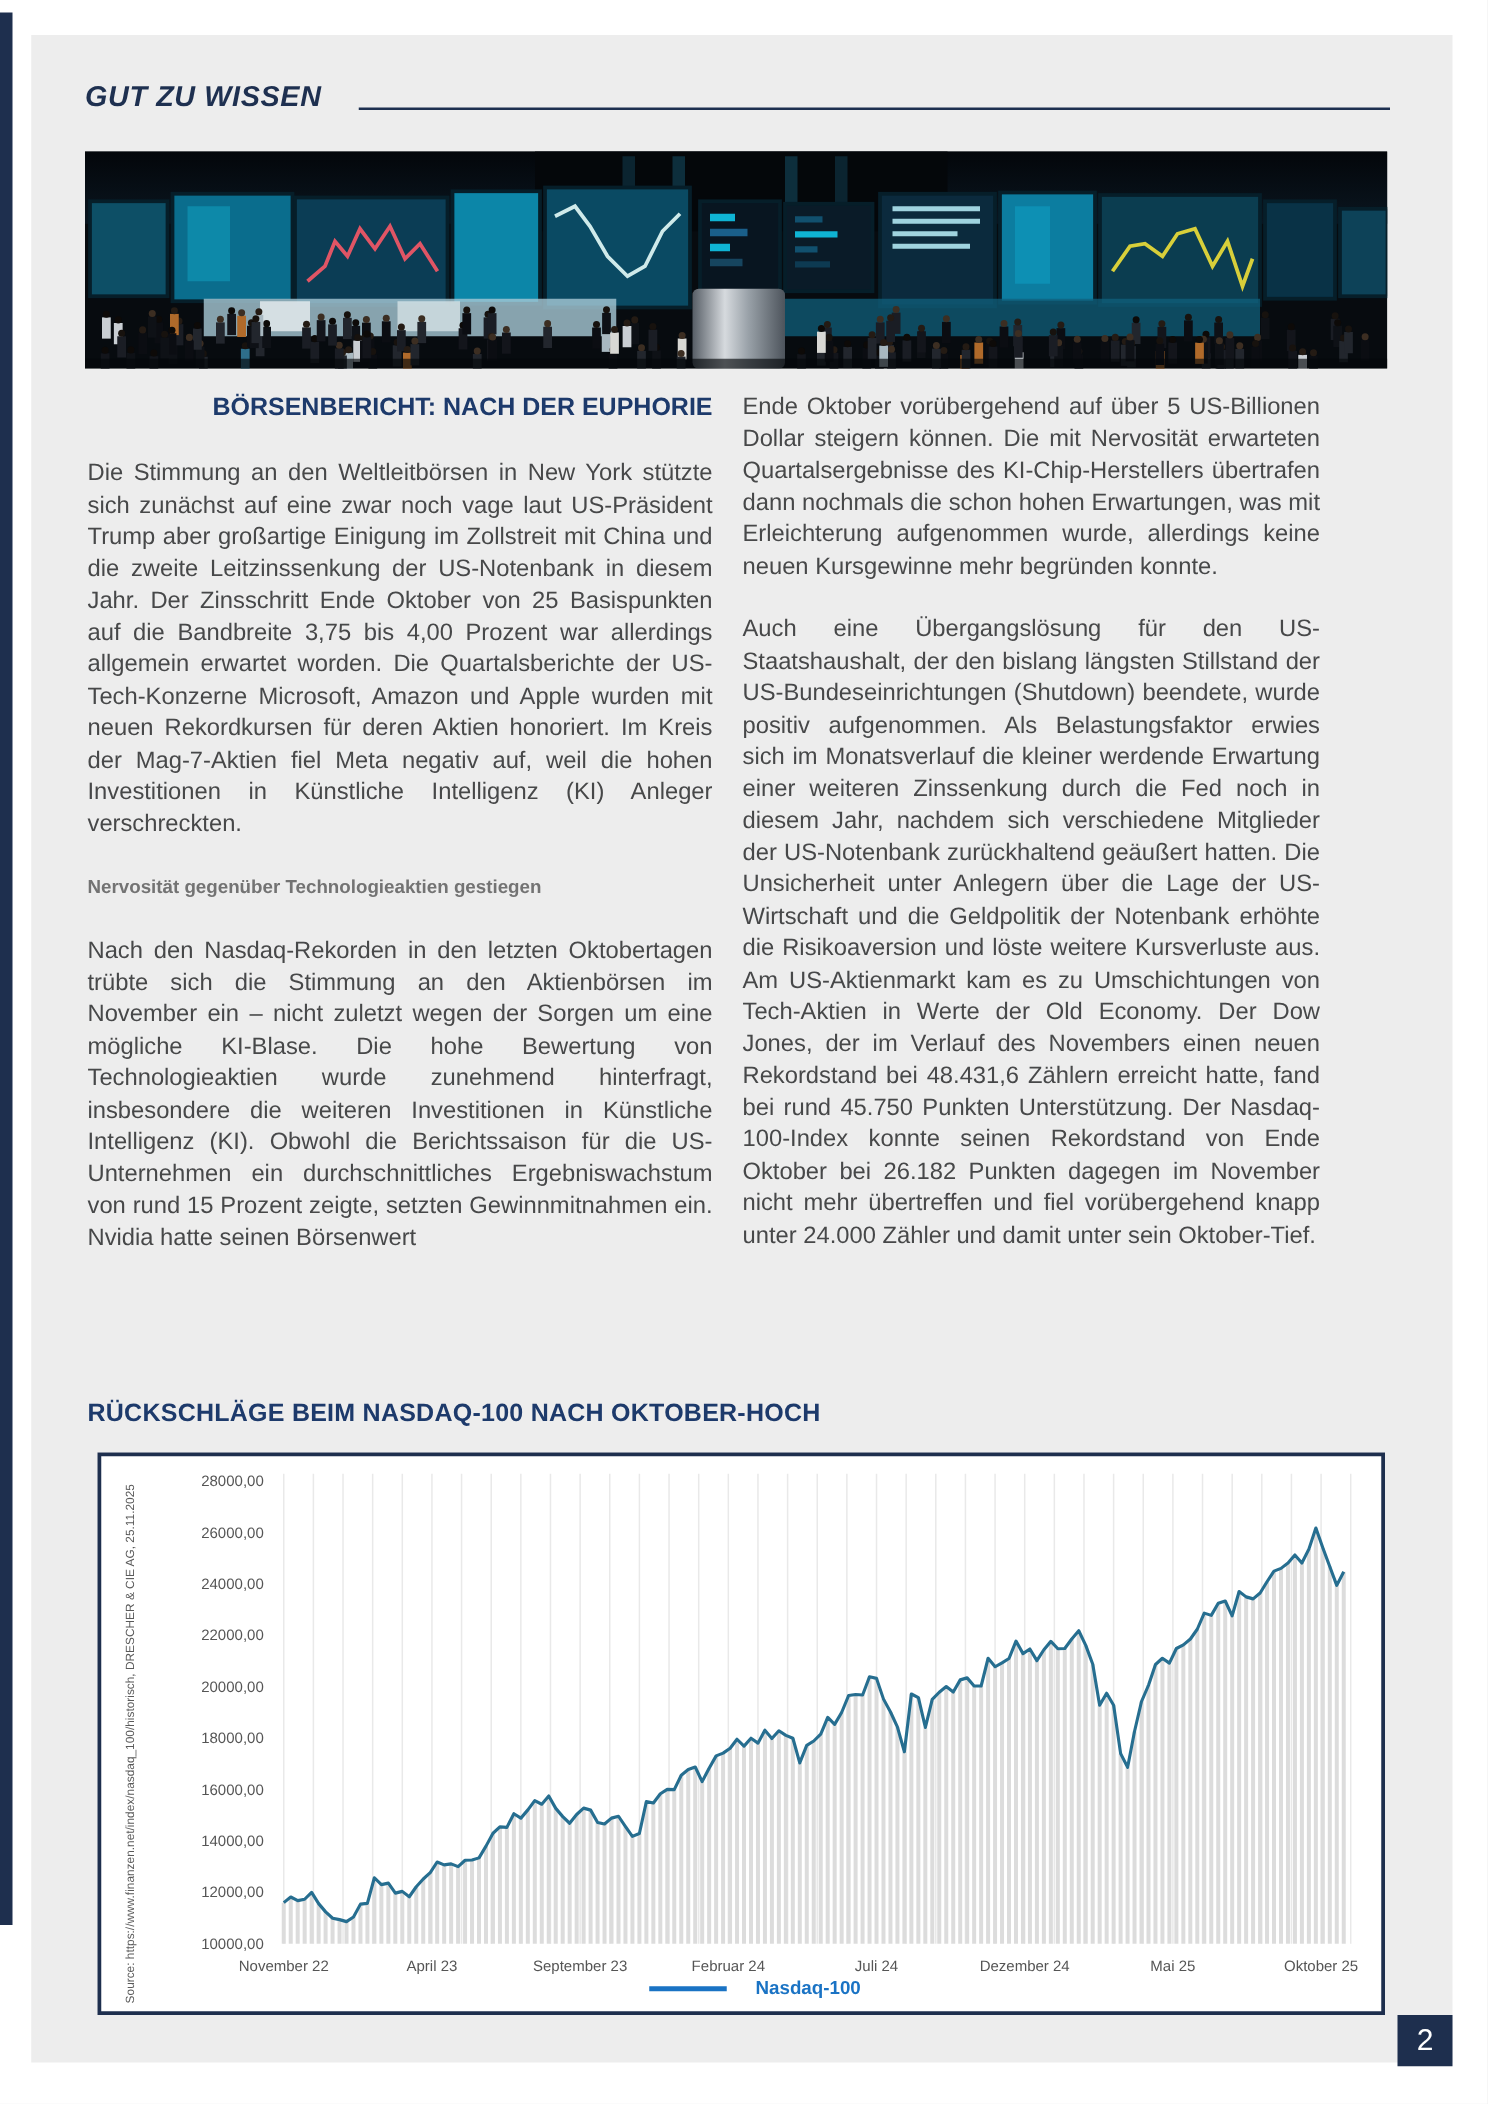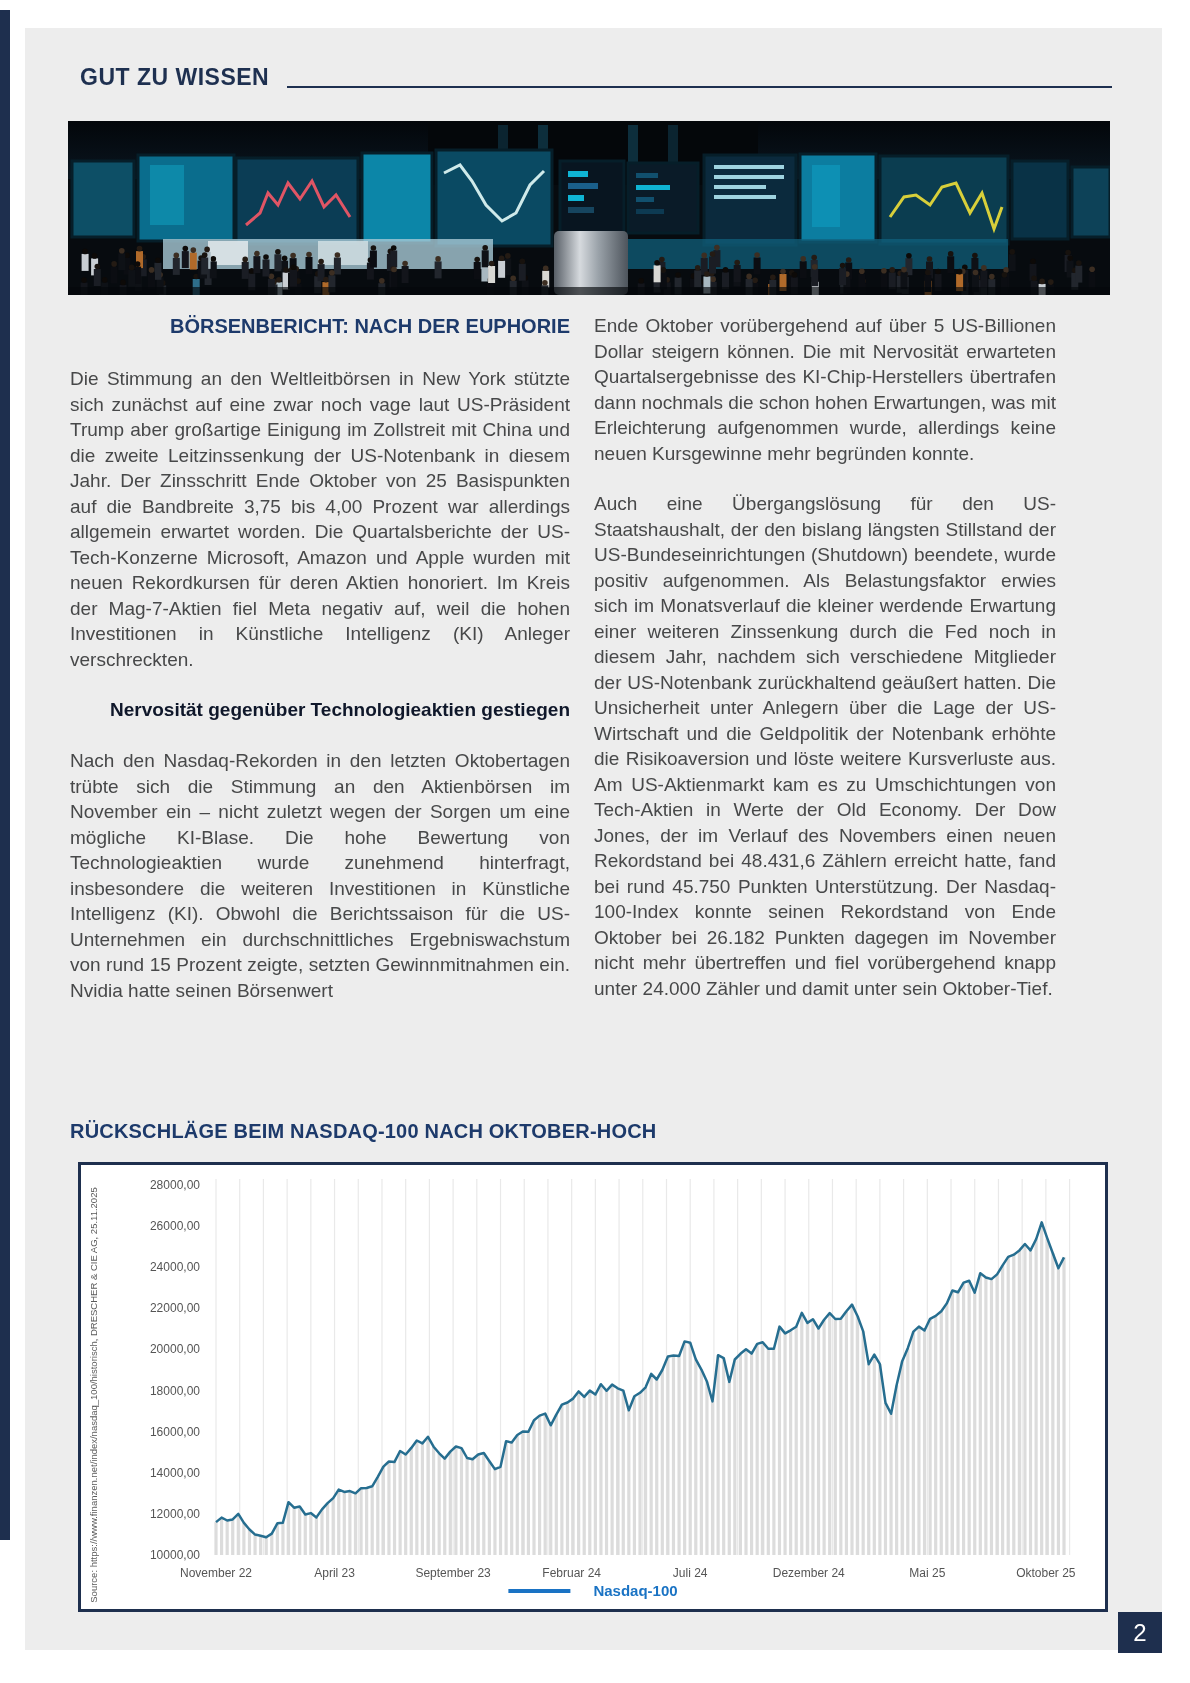--- a/index.html
+++ b/index.html
@@ -2,33 +2,33 @@
 <html><head>
 <meta charset="utf-8">
 <style>
   html,body{margin:0;padding:0;}
   body{
     width:1190px;height:1683px;position:relative;background:#ffffff;
     font-family:"Liberation Sans", sans-serif;overflow:hidden;
   }
   .side-stripe{position:absolute;left:0;top:10px;width:10px;height:1530px;background:#1e2f4e;}
   .page{position:absolute;left:25px;top:28px;width:1137px;height:1622px;background:#ededed;}
-  .kicker{position:absolute;left:55px;top:36px;font-size:23px;font-weight:bold;color:#1e3050;letter-spacing:.5px;}
+  .kicker{position:absolute;left:43px;top:36px;font-size:23px;font-weight:bold;color:#1e3050;letter-spacing:.5px;font-style:italic;}
   .kicker-line{position:absolute;left:262px;top:58px;width:825px;height:2px;background:#1e3050;}
   .photo{position:absolute;left:43px;top:93px;width:1042px;height:174px;overflow:hidden;}
   .photo svg{display:block;width:100%;height:100%;}
   .col{position:absolute;top:285px;font-size:19px;line-height:25.5px;color:#474849;text-align:justify;}
   .col-left{left:45px;width:500px;}
   .col-right{left:569px;width:462px;}
   .col p{margin:0 0 25px 0;}
   .sec-head{font-size:20px;font-weight:bold;color:#1d3a6b;margin:0 0 27px 0;line-height:26px;text-align:right;}
-  .sub-head{font-size:19px;font-weight:bold;color:#0f172a;margin:0 0 25px 0;line-height:26px;text-align:right;}
+  .sub-head{font-size:15px;font-weight:bold;color:#737373;margin:0 0 25px 0;line-height:26px;text-align:left;}
   .chart-title{position:absolute;left:45px;top:1092px;font-size:20px;font-weight:bold;color:#1d3a6b;letter-spacing:.2px;}
   .chart-frame{position:absolute;left:53px;top:1134px;width:1030px;height:450px;background:#fff;border:3px solid #1e2f4e;box-sizing:border-box;}
-  .chart-inner{position:relative;width:1024px;height:444px;}
+  .chart-inner{position:relative;width:1024px;height:444px;margin-left:11px;}
   .chart-inner svg{position:absolute;left:0;top:0;}
   .source-note{
     position:absolute;left:-216px;top:223px;width:460px;height:14px;
     transform:rotate(-90deg);font-size:9.5px;color:#5a5a5a;text-align:center;white-space:nowrap;
   }
   .legend{position:absolute;left:50%;bottom:10px;transform:translateX(-50%);display:flex;align-items:center;gap:23px;}
   .legend-swatch{display:inline-block;width:62px;height:4px;background:#1a73c4;}
   .legend-label{font-size:15px;font-weight:bold;color:#1a73c4;}
   .page-badge{
     position:absolute;left:1118px;top:1612px;width:44px;height:41px;background:#1e2f4e;

